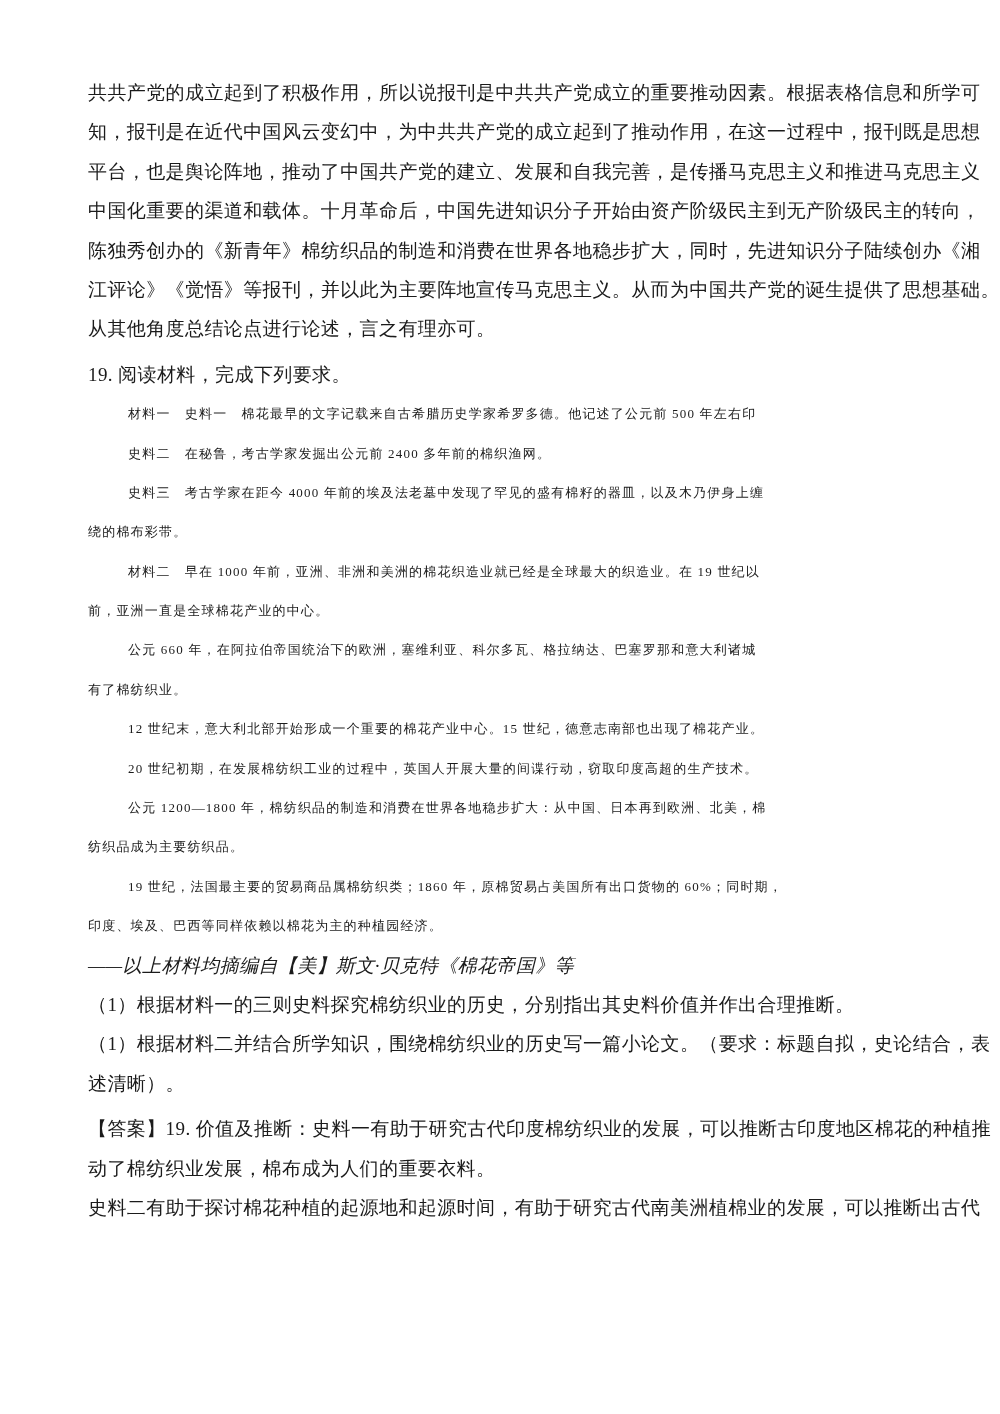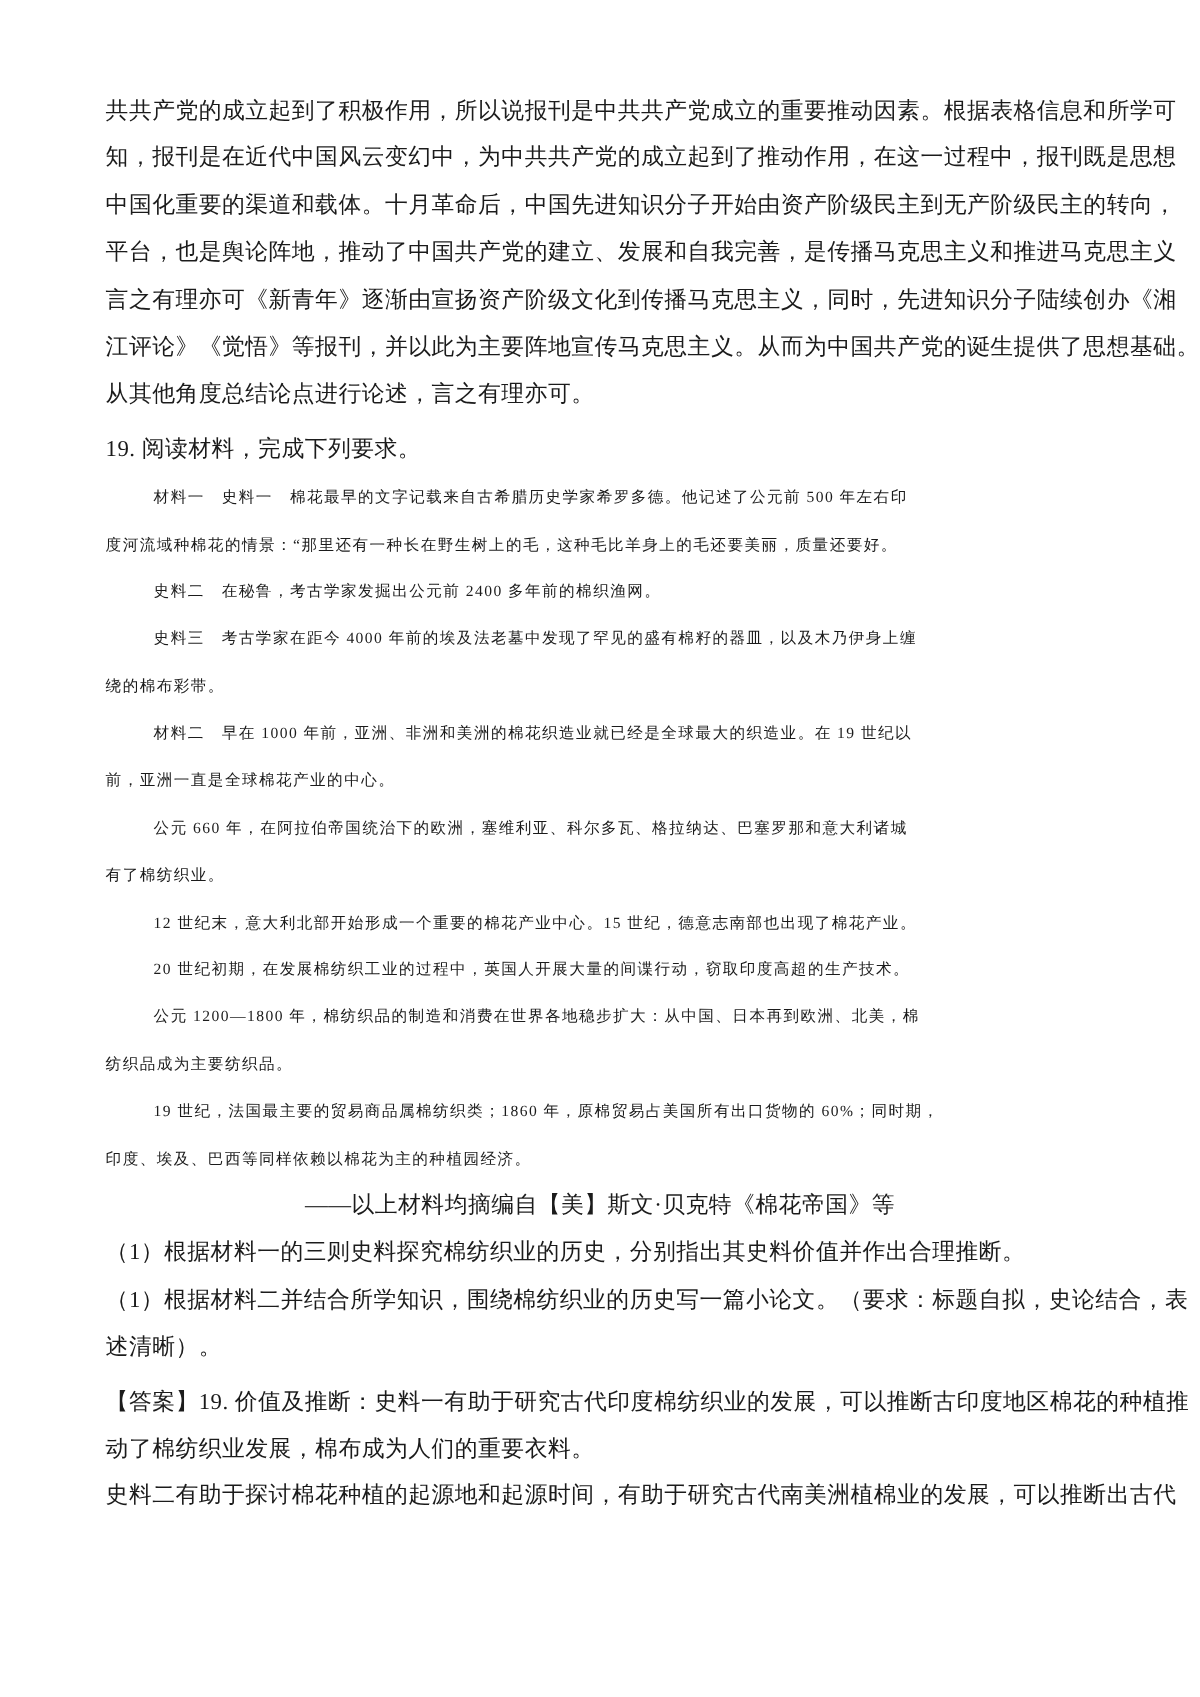--- a/index.html
+++ b/index.html
@@ -30,46 +30,45 @@
     white-space: nowrap;
     overflow: visible;
     letter-spacing: 0.4px;
   }
   
   .kaiti .line, .line.kaiti {
     letter-spacing: 1.2px;
     font-size: 13px;
   }
   .indent { text-indent: 40px; }
-  .right { text-align: center; }
+  .right { text-align: left; font-style: italic; }
   .gap { margin-top: 6px; }
 </style>
 </head>
 <body>
 
 <div class="page">
   <div class="content">
 
     <div>
       <div class="line">共共产党的成立起到了积极作用，所以说报刊是中共共产党成立的重要推动因素。根据表格信息和所学可</div>
       <div class="line">知，报刊是在近代中国风云变幻中，为中共共产党的成立起到了推动作用，在这一过程中，报刊既是思想</div>
+      <div class="line">平台，也是舆论阵地，推动了中国共产党的建立、发展和自我完善，是传播马克思主义和推进马克思主义</div>
       <div class="line">中国化重要的渠道和载体。十月革命后，中国先进知识分子开始由资产阶级民主到无产阶级民主的转向，</div>
-      <div class="line">平台，也是舆论阵地，推动了中国共产党的建立、发展和自我完善，是传播马克思主义和推进马克思主义</div>
-      <div class="line">言之有理亦可《新青年》逐渐由宣扬资产阶级文化到传播马克思主义，同时，先进知识分子陆续创办《湘</div>
+      <div class="line">陈独秀创办的《新青年》棉纺织品的制造和消费在世界各地稳步扩大，同时，先进知识分子陆续创办《湘</div>
       <div class="line">江评论》《觉悟》等报刊，并以此为主要阵地宣传马克思主义。从而为中国共产党的诞生提供了思想基础。</div>
       <div class="line">从其他角度总结论点进行论述，言之有理亦可。</div>
     </div>
 
     <div class="gap">
       <div class="line">19. 阅读材料，完成下列要求。</div>
     </div>
 
     <div class="kaiti">
       <div class="line indent">材料一　史料一　棉花最早的文字记载来自古希腊历史学家希罗多德。他记述了公元前 500 年左右印</div>
-      <div class="line">度河流域种棉花的情景：“那里还有一种长在野生树上的毛，这种毛比羊身上的毛还要美丽，质量还要好。</div>
       <div class="line indent">史料二　在秘鲁，考古学家发掘出公元前 2400 多年前的棉织渔网。</div>
       <div class="line indent">史料三　考古学家在距今 4000 年前的埃及法老墓中发现了罕见的盛有棉籽的器皿，以及木乃伊身上缠</div>
       <div class="line">绕的棉布彩带。</div>
     </div>
 
     <div class="kaiti">
       <div class="line indent">材料二　早在 1000 年前，亚洲、非洲和美洲的棉花织造业就已经是全球最大的织造业。在 19 世纪以</div>
       <div class="line">前，亚洲一直是全球棉花产业的中心。</div>
       <div class="line indent">公元 660 年，在阿拉伯帝国统治下的欧洲，塞维利亚、科尔多瓦、格拉纳达、巴塞罗那和意大利诸城</div>
       <div class="line">有了棉纺织业。</div>

